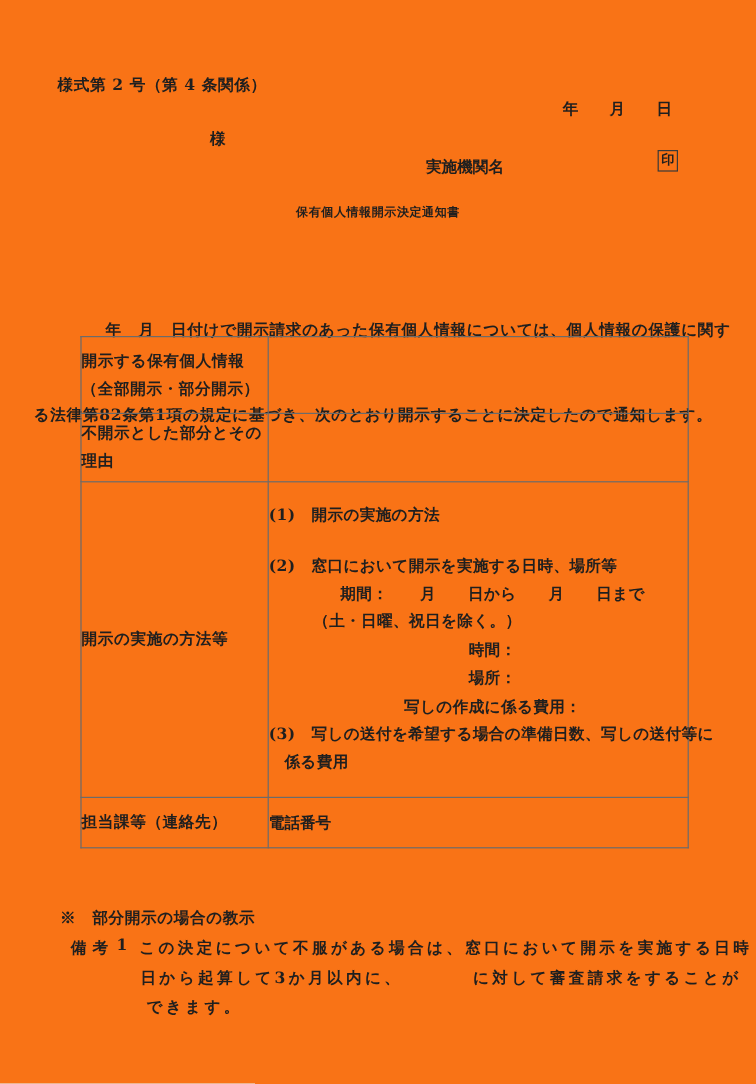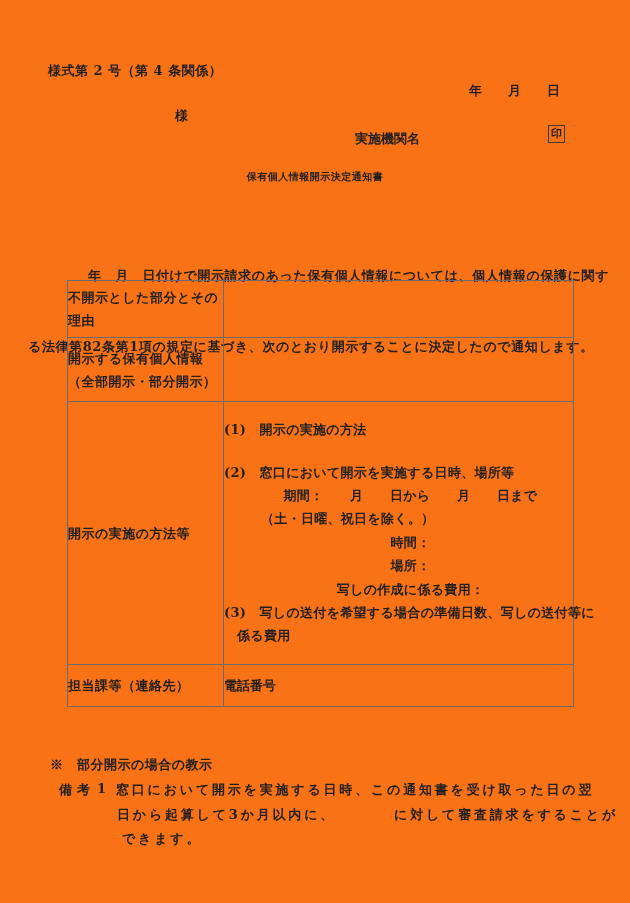--- a/index.html
+++ b/index.html
@@ -82,32 +82,32 @@
   <div class="abs doc-title">保有個人情報開示決定通知書</div>
 
   <div class="abs body-par">
     <div class="indent">年　月　日付けで開示請求のあった保有個人情報については、個人情報の保護に関す</div>
     <div>る法律第82条第1項の規定に基づき、次のとおり開示することに決定したので通知します。</div>
   </div>
 
   <table class="main-table">
     <tbody>
         <tr>
+      <td class="col-label label-cell r1">
+        <div>開示する保有個人情報</div>
+        <div>（全部開示・部分開示）</div>
+      </td>
+      <td class="col-value r1"></td>
+    </tr>
+    <tr>
       <td class="col-label label-cell r2">
         <div>不開示とした部分とその</div>
         <div>理由</div>
       </td>
       <td class="col-value r2"></td>
-    </tr>
-    <tr>
-      <td class="col-label label-cell r1">
-        <div>開示する保有個人情報</div>
-        <div>（全部開示・部分開示）</div>
-      </td>
-      <td class="col-value r1"></td>
     </tr>
     <tr>
       <td class="col-label label-cell r4">開示の実施の方法等</td>
       <td class="col-value r4 method-cell">
         <div class="mline">(1)　開示の実施の方法</div>
         <div class="mblank"></div>
         <div class="mline">(2)　窓口において開示を実施する日時、場所等</div>
         <div class="mline ind1">期間：　　月　　日から　　月　　日まで</div>
         <div class="mline ind2">（土・日曜、祝日を除く。）</div>
         <div class="mline ind1">時間：</div>
@@ -121,17 +121,17 @@
       <td class="col-label label-cell r5">担当課等（連絡先）</td>
       <td class="col-value r5 phone-cell">電話番号</td>
     </tr>
   </tbody>
     </table>
 
   <div class="abs kyoji">※　部分開示の場合の教示</div>
 
   <div class="abs biko-label">備考</div>
   <div class="abs biko-num">1</div>
-  <div class="abs biko-l1">窓口において開示を実施する日時、この通知書を受け取った日の翌</div>
+  <div class="abs biko-l1">この決定について不服がある場合は、窓口において開示を実施する日時</div>
   <div class="abs biko-l2"><span>日から起算して3か月以内に、</span><span class="gap-blank"></span><span>に対して審査請求をすることが</span></div>
   <div class="abs biko-l3">できます。</div>
 
 </div>
 
 </body></html>

